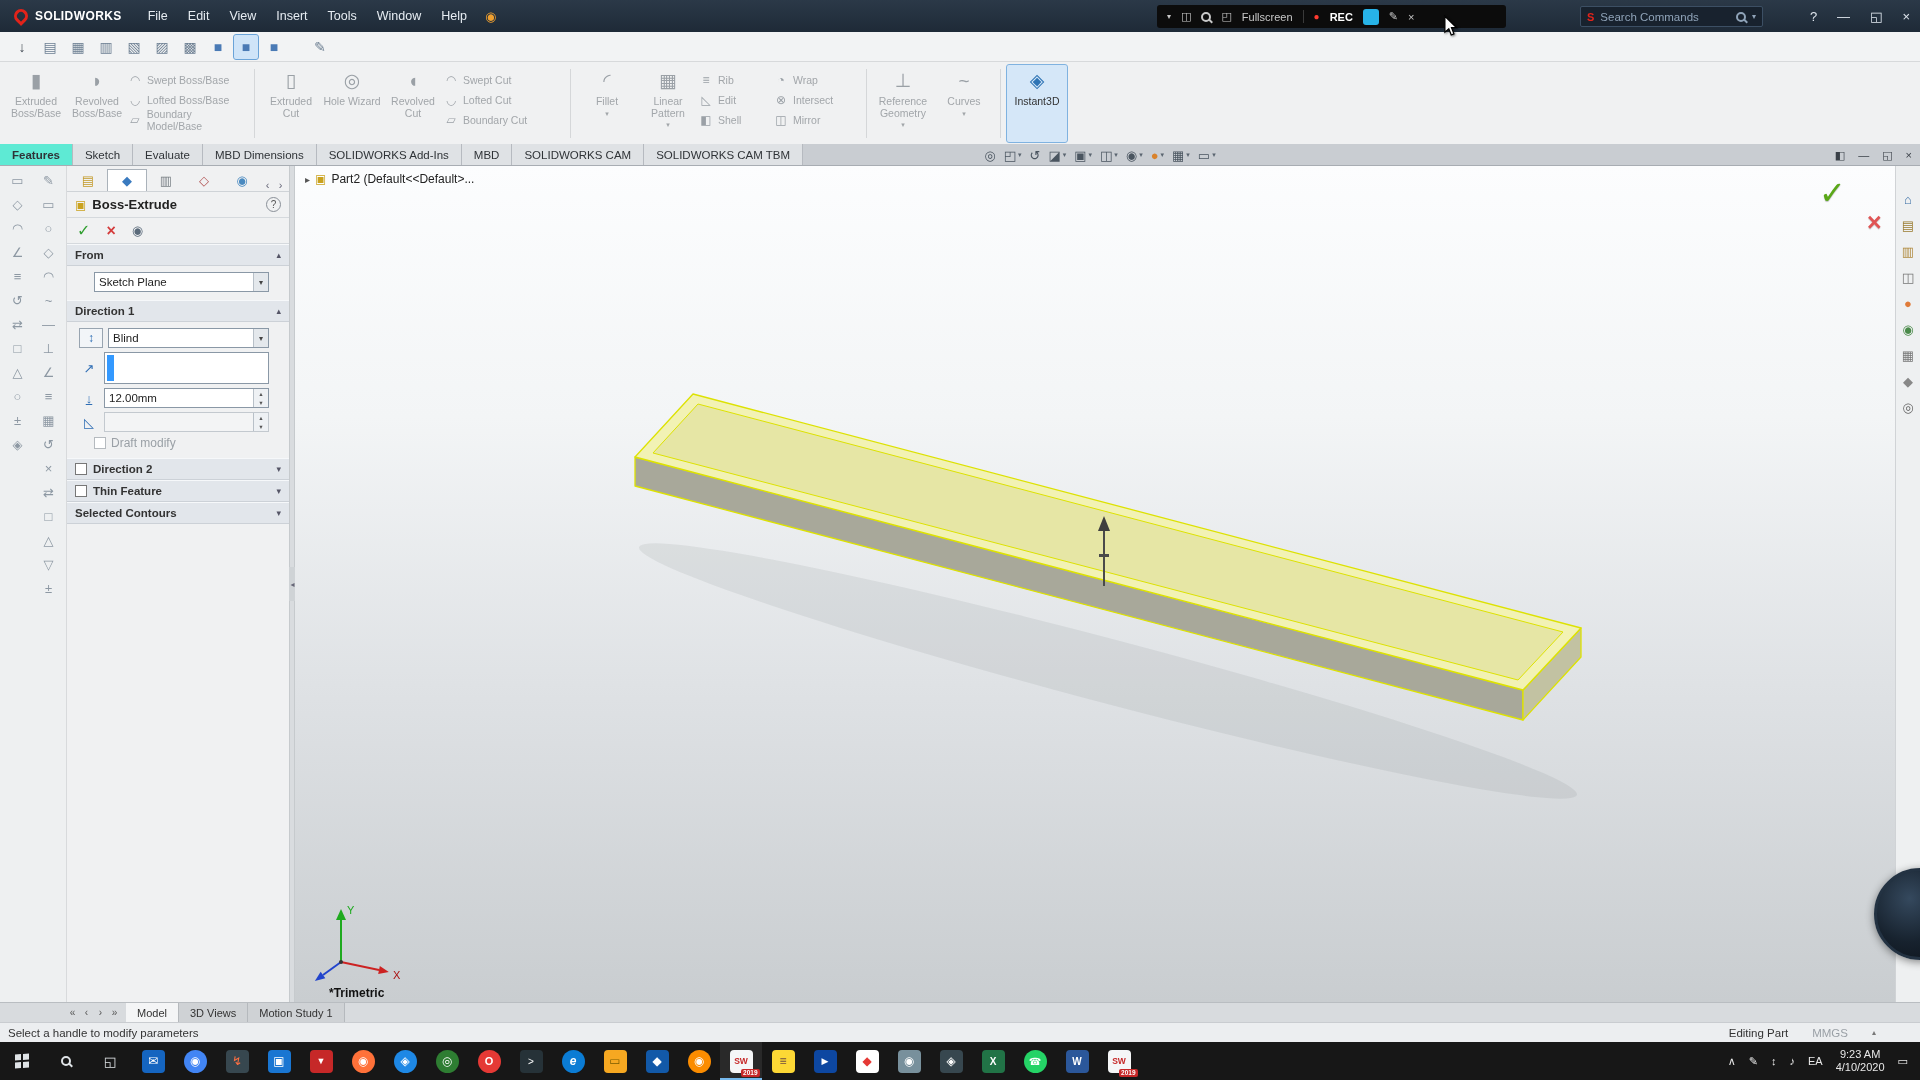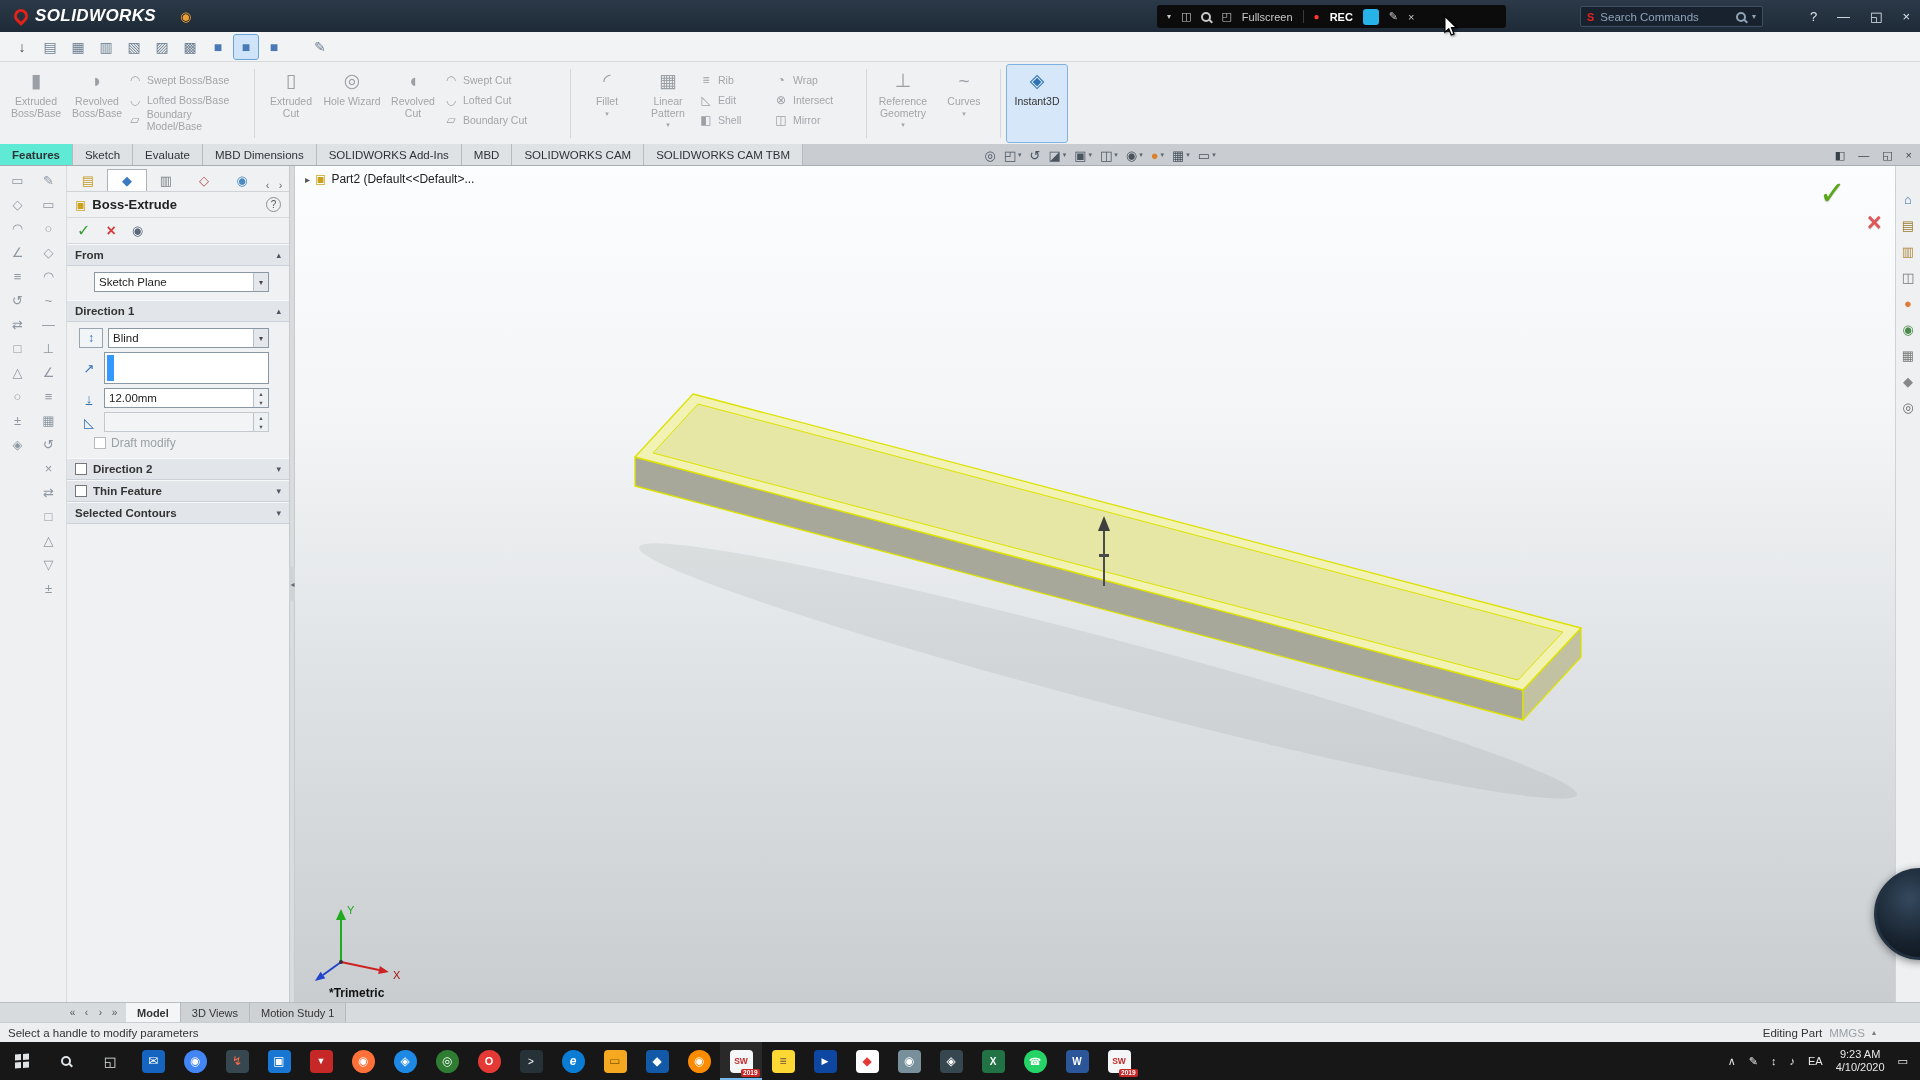--- a/index.html
+++ b/index.html
@@ -4,21 +4,21 @@
 <style>
 *{box-sizing:border-box;margin:0;padding:0}
 html,body{width:1920px;height:1080px;overflow:hidden}
 body{font-family:"Liberation Sans","DejaVu Sans",sans-serif;font-size:12px;color:#222}
 #app{position:relative;width:1920px;height:1080px;display:flex;flex-direction:column;background:#f0f1f2}
 
 
 .titlebar{flex:0 0 32px;background:linear-gradient(#2b3948,#1e2a37);display:flex;align-items:center;color:#e6ecf2;padding:0 6px;position:relative}
 .brand{display:flex;align-items:center;gap:7px;margin:0 16px 0 8px}
 .ds-mark{width:14px;height:14px;border:3px solid #e2231a;border-radius:50% 50% 50% 0;transform:rotate(-45deg)}
-.brand .word{font-size:17px;font-weight:bold;font-style:italic;letter-spacing:.4px;color:#fff}
+.brand .word{font-size:12px;font-weight:bold;letter-spacing:.4px;color:#fff}
 .menu{display:flex;height:32px}
 .menu-item{padding:0 10px;font-size:12.5px;display:flex;align-items:center}
 .pin{color:#f0a030;margin-left:8px;font-size:13px}
 .rec-toolbar{position:absolute;left:1157px;top:5px;width:349px;height:23px;background:#0c0c0c;border-radius:3px;display:flex;align-items:center;gap:10px;padding:0 10px;color:#c8c8c8;font-size:11px}
 .rec-sep{width:1px;height:13px;background:#3a3a3a}
 .rec-dot{color:#ff3b30;font-size:10px}
 .rec-label{color:#fff;font-weight:bold}
 .rec-live{width:16px;height:16px;background:#27b3e8;border-radius:3px}
 .mag{width:10px;height:10px;border:2px solid #c8c8c8;border-radius:50%;position:relative;display:inline-block}
 .mag::after{content:"";position:absolute;width:5px;height:2px;background:#c8c8c8;right:-4px;bottom:-2px;transform:rotate(45deg)}
@@ -119,25 +119,25 @@
 .tp-item{font-size:13px}
 
 
 .webcam{position:absolute;right:-46px;top:868px;width:92px;height:92px;border-radius:50%;background:radial-gradient(circle at 38% 32%,#35495e 0%,#17222e 55%,#0b1118 100%);border:3px solid #233242;box-shadow:0 2px 8px rgba(0,0,0,.45);z-index:40}
 
 
 .doctabs{flex:0 0 20px;background:#d8dbde;display:flex;align-items:stretch;border-top:1px solid #b9bdc1;padding-left:67px}
 .dt-nav{display:flex;align-items:center;gap:3px;color:#555;font-size:10px;margin-right:6px}
 .dt-nav span{width:11px;text-align:center}
 .dtab{display:flex;align-items:center;padding:0 11px;font-size:11px;color:#333;background:#cfd2d5;border-right:1px solid #b5b9bd}
-.dtab.active{background:#f4f5f6;font-weight:bold}
+.dtab.active{background:#f4f5f6;font-weight:normal}
 
 
 .statusbar{flex:0 0 20px;background:#eceef0;border-top:1px solid #c9ccd0;display:flex;align-items:center;font-size:11.5px;color:#333;padding:0 8px}
-.sb-right{margin-left:auto;display:flex;align-items:center;gap:7px}
+.sb-right{margin-left:auto;display:flex;align-items:center;gap:24px}
 .sb-units{color:#9aa0a6}
 .sb-tri{font-size:8px;color:#777;margin-right:36px}
 
 
 .taskbar{flex:0 0 38px;background:#171717;display:flex;align-items:center;color:#e8e8e8}
 .tb-cell{width:44px;height:38px;display:flex;align-items:center;justify-content:center;font-size:13px;color:#dfe3e6}
 .win-logo{display:grid;grid-template-columns:6px 6px;grid-template-rows:6px 6px;gap:1.5px;transform:skewY(-4deg)}
 .win-logo span{background:#dfe3e6}
 .tb-app{width:42px;height:38px;display:flex;align-items:center;justify-content:center;position:relative}
 .tb-app.open{background:rgba(255,255,255,.08);box-shadow:inset 0 -2px 0 #76b9ed}
@@ -150,20 +150,29 @@
 </head>
 <body>
 
 <div id="app">
 
   <header class="titlebar">
     <div class="brand">
       <span class="ds-mark"></span>
       <span class="word">SOLIDWORKS</span>
     </div>
+    <nav class="menu">
+      <div class="menu-item">File</div>
+        <div class="menu-item">Edit</div>
+        <div class="menu-item">View</div>
+        <div class="menu-item">Insert</div>
+        <div class="menu-item">Tools</div>
+        <div class="menu-item">Window</div>
+        <div class="menu-item">Help</div>
+    </nav>
     <span class="pin">◉</span>
 
     <div class="rec-toolbar">
       <span style="font-size:8px">▾</span>
       <span>◫</span>
       <span class="mag"></span>
       <span>◰</span>
       <span>Fullscreen</span>
       <span class="rec-sep"></span>
       <span class="rec-dot">●</span>

